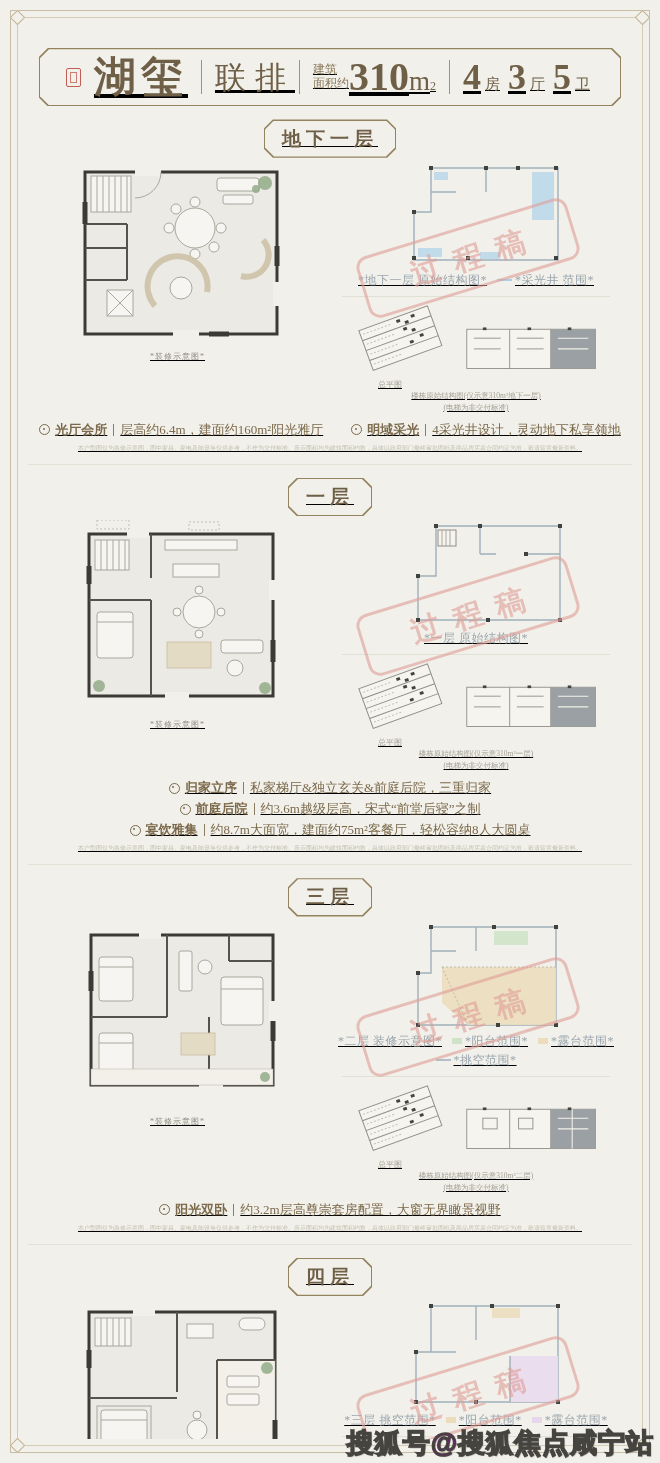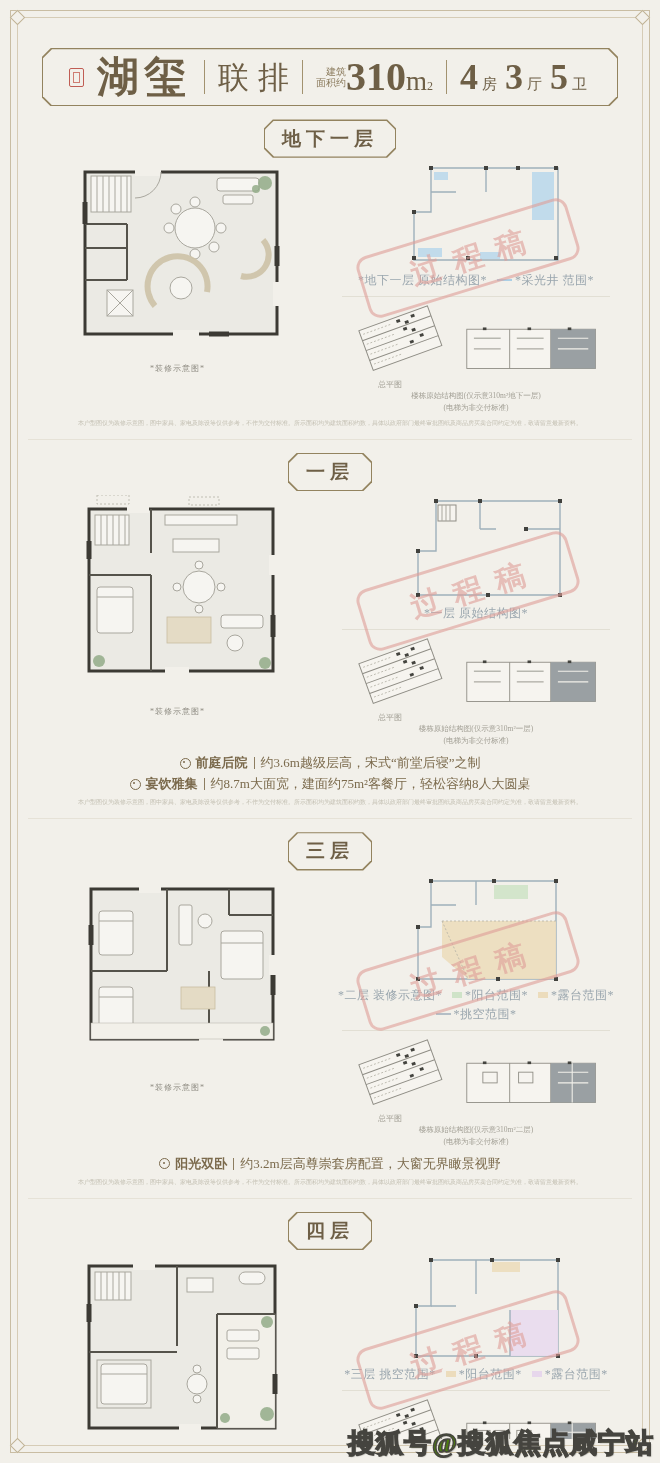--- a/index.html
+++ b/index.html
@@ -8,49 +8,49 @@
     background:#f2f0ea;
     font-family:"Liberation Serif","DejaVu Serif",serif;
   }
   
   .frame-outer{position:absolute;inset:10px;border:1px solid #c9bda3;pointer-events:none;}
   .frame-inner{position:absolute;inset:17px;border:1px solid #d6ccb6;pointer-events:none;}
   .corner{position:absolute;width:9px;height:9px;border:1px solid #c0b295;background:#f2f0ea;transform:rotate(45deg);}
   .c-tl{top:12px;left:12px;} .c-tr{top:12px;right:12px;}
   .c-bl{bottom:12px;left:12px;} .c-br{bottom:12px;right:12px;}
 
-  .content{position:absolute;inset:24px;display:flex;flex-direction:column;align-items:center;overflow:hidden;}
+  .content{position:absolute;inset:24px;display:flex;flex-direction:column;align-items:center;overflow:hidden;text-decoration:underline;}
 
   
   .chamfer{clip-path:polygon(9px 0,calc(100% - 9px) 0,100% 9px,100% calc(100% - 9px),calc(100% - 9px) 100%,9px 100%,0 calc(100% - 9px),0 9px);}
   .pill-o{background:#93835f;padding:0;position:relative;}
   .pill-i{background:#f2f0ea;margin:1.2px;display:flex;align-items:flex-start;justify-content:center;}
 
   
   .title-card{margin-top:24px;}
   .title-inner{padding:7px 26px;display:flex;align-items:center;gap:13px;color:#6e5f46;}
   .seal{width:13px;height:17px;border:1px solid #b8443a;border-radius:2px;position:relative;opacity:.85;}
   .seal::before{content:"";position:absolute;inset:3px;border:1px solid #c96a5e;}
   .t-name{font-size:42px;font-weight:700;letter-spacing:5px;line-height:1;}
   .vsep{width:1px;height:34px;background:#a2926f;}
   .t-type{font-size:31px;letter-spacing:9px;line-height:1;margin-right:-9px;}
   .area-g{display:flex;align-items:baseline;}
-  .area-pre{font-size:10px;line-height:1.15;color:#8a7a5c;margin-right:0;align-self:center;text-align:right;}
+  .area-pre{font-size:12px;line-height:1.15;color:#8a7a5c;margin-right:0;align-self:center;text-align:left;}
   .a-num{font-size:40px;line-height:1;font-weight:600;}
   .a-unit{font-size:27px;}
   .a-sup{font-size:12px;vertical-align:14px;}
   .rooms{display:flex;align-items:baseline;gap:4px;}
   .r-num{font-size:36px;line-height:1;font-weight:600;}
   .r-unit{font-size:15px;margin-right:4px;}
 
   
   .section{width:100%;margin-top:13px;display:flex;flex-direction:column;align-items:center;}
   .sec-pill .pill-i{padding:5px 17px;font-size:19px;letter-spacing:5px;color:#6e5f46;font-weight:600;}
   .body{width:100%;display:flex;justify-content:space-between;padding:4px 26px 0;box-sizing:border-box;}
-  .plan-col{width:255px;display:flex;flex-direction:column;align-items:center;gap:12px;}
+  .plan-col{width:255px;display:flex;flex-direction:column;align-items:center;}
   .struct-col{width:268px;position:relative;display:flex;flex-direction:column;align-items:center;}
   .cap{font-size:8px;color:#8f8c83;margin-top:3px;letter-spacing:1px;}
   .cap-row{display:flex;align-items:center;justify-content:center;gap:10px;margin-top:2px;width:100%;}
   .scap{font-size:12px;color:#9aa6ae;letter-spacing:.5px;white-space:nowrap;}
   .legend{display:flex;align-items:center;gap:3px;}
   .sw-line{display:inline-block;width:15px;height:2px;}
   .sw-box{display:inline-block;width:10px;height:6px;}
   .struct-divider{width:100%;height:1px;background:#e2dfd4;margin:7px 0 4px;}
   .bottom-row{display:flex;align-items:flex-end;gap:16px;justify-content:center;width:100%;}
   .bcap-row{display:flex;width:100%;margin-top:2px;flex-direction:column;}
@@ -91,22 +91,22 @@
   .green{fill:#d3e5cb;stroke:none;}
   .beige{fill:#ecddbd;opacity:.9;stroke:none;}
   .pink{fill:#e9dbee;opacity:.95;stroke:none;}
   .gline{fill:none;stroke:#8f8d85;stroke-width:1;}
   .dark{fill:#9aa0a3;stroke:none;}
   .tick{fill:#44443f;stroke:none;}
   .sitefill{fill:#f6f4ef;stroke:#8f8d85;stroke-width:1;}
 
   .footer-mark{
     position:absolute;right:6px;bottom:2px;z-index:9;
-    font-family:Liberation Serif, serif;font-weight:800;
-    font-size:27px;letter-spacing:1px;color:#4d7c0f;
+    font-family:Liberation Sans, sans-serif;font-weight:800;
+    font-size:27px;letter-spacing:1px;color:#701a75;
     -webkit-text-stroke:1.4px #45443f;text-shadow:1px 1px 1px rgba(60,60,55,.4);
   }
 </style>
 </head>
 <body>
 
 <div class="frame-outer"></div>
 <div class="frame-inner"></div>
 <div class="corner c-tl"></div>
 <div class="corner c-tr"></div>
@@ -242,20 +242,34 @@
         <div class="bcap-row">
           <span class="scap2">总平图</span>
           <div class="bcaps">
             <div>楼栋原始结构图(仅示意310m²地下一层)</div>
             <div>(电梯为非交付标准)</div>
           </div>
         </div>
         <div class="stamp" style="color: rgb(223, 158, 152);">过程稿</div>
       </div>
     </div>
+    <div class="bullets">
+      <div class="bullet">
+          <span class="b-ico"></span>
+          <span class="b-t">光厅会所</span>
+          <span class="b-bar"></span>
+          <span class="b-d">层高约6.4m，建面约160m²阳光雅厅</span>
+        </div>
+      <div class="bullet">
+          <span class="b-ico"></span>
+          <span class="b-t">明域采光</span>
+          <span class="b-bar"></span>
+          <span class="b-d">4采光井设计，灵动地下私享领地</span>
+        </div>
+    </div>
     <div class="disc">本户型图仅为装修示意图，图中家具、家电及陈设等仅供参考，不作为交付标准。所示面积均为建筑面积约数，具体以政府部门最终审批图纸及商品房买卖合同约定为准，敬请留意最新资料。</div>
     <div class="sec-div"></div>
   </div>
 
   <div class="section">
     <div class="pill-o chamfer sec-pill">
       <div class="pill-i chamfer">
           <span>一层</span>
         </div>
     </div>
@@ -346,20 +360,26 @@
           <span class="scap2">总平图</span>
           <div class="bcaps">
             <div>楼栋原始结构图(仅示意310m²一层)</div>
             <div>(电梯为非交付标准)</div>
           </div>
         </div>
         <div class="stamp" style="color: rgb(223, 158, 152);">过程稿</div>
       </div>
     </div>
     <div class="bullets">
+      <div class="bullet">
+          <span class="b-ico"></span>
+          <span class="b-t">归家立序</span>
+          <span class="b-bar"></span>
+          <span class="b-d">私家梯厅&amp;独立玄关&amp;前庭后院，三重归家</span>
+        </div>
       <div class="bullet">
           <span class="b-ico"></span>
           <span class="b-t">前庭后院</span>
           <span class="b-bar"></span>
           <span class="b-d">约3.6m越级层高，宋式“前堂后寝”之制</span>
         </div>
       <div class="bullet">
           <span class="b-ico"></span>
           <span class="b-t">宴饮雅集</span>
           <span class="b-bar"></span>

